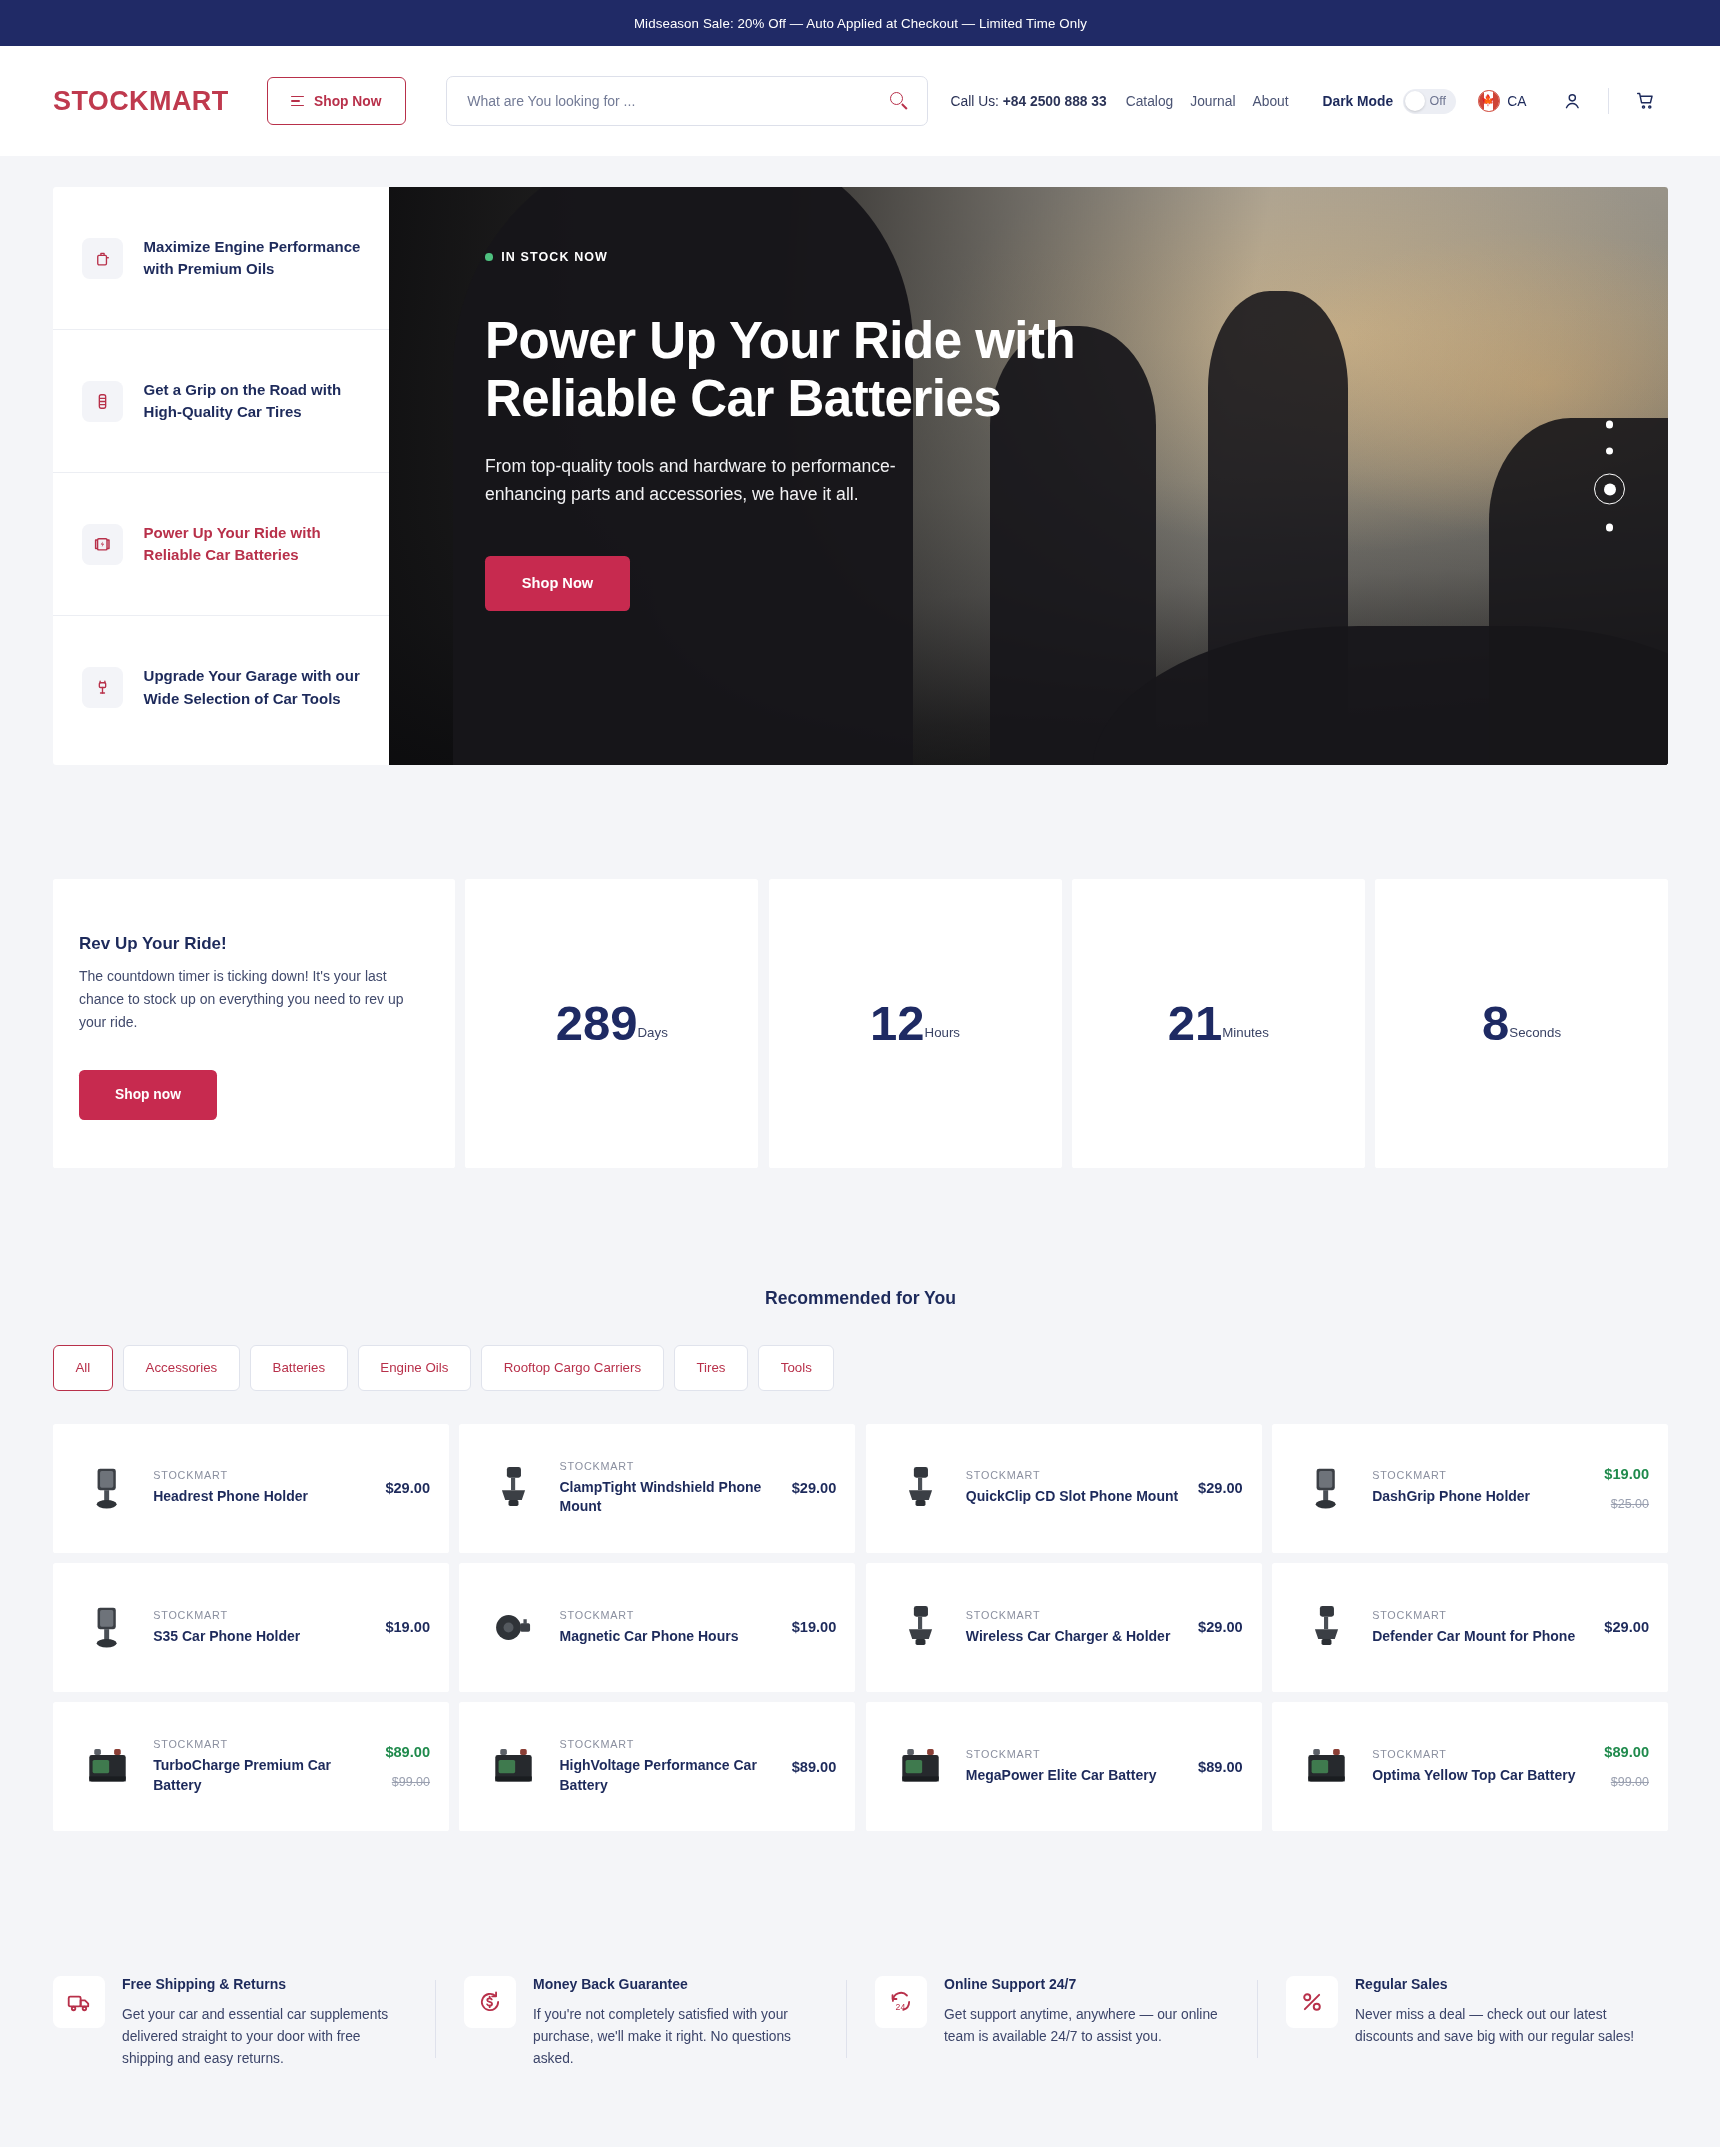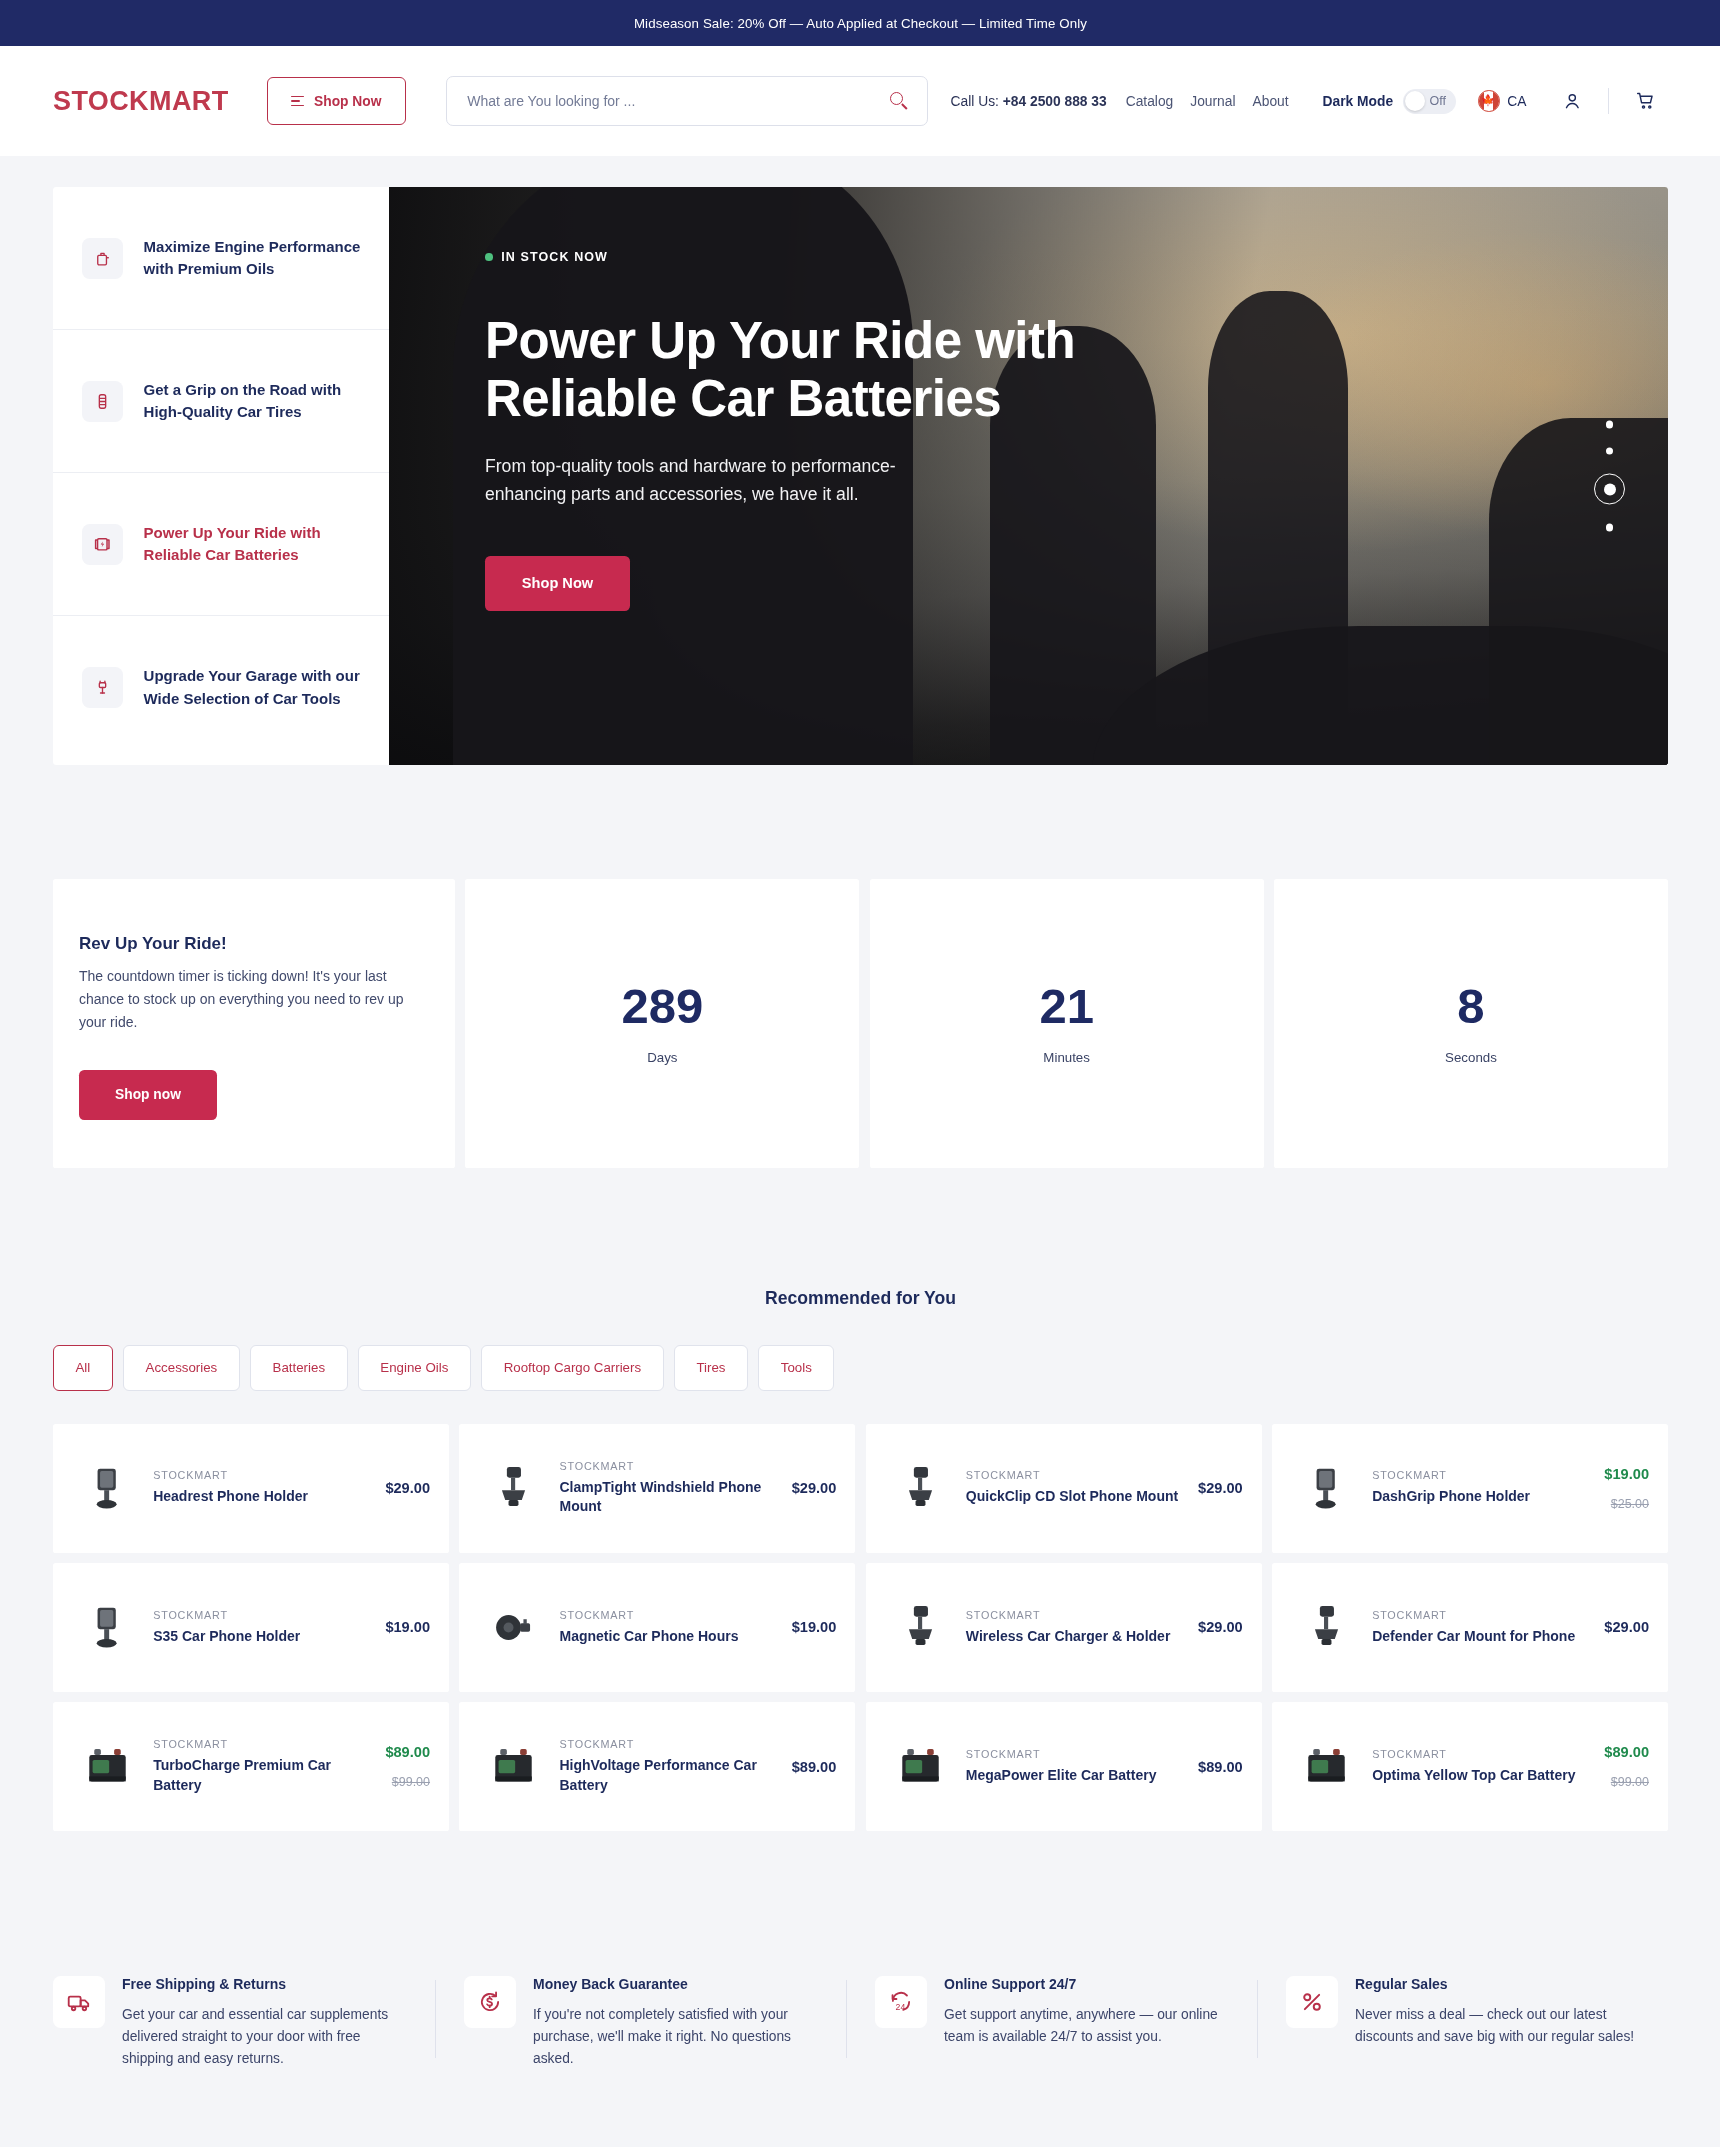--- a/index.html
+++ b/index.html
@@ -169,21 +169,21 @@
   .cd-promo { width:402px; background:#fff; border-radius:2.6px; padding:55px 43px 48px 26px; }
   .cd-promo h3 { font-size:17px; font-weight:700; margin-bottom:11.2px; }
   .cd-promo p { font-size:14px; line-height:1.63; color:#414a6c; }
   .cd-promo button {
     margin-top:36px; width:138px; height:50px; border:none; border-radius:5.2px;
     background:#c72a4f; color:#fff; font-size:13.8px; font-weight:600;
     font-family:"Liberation Sans", sans-serif; cursor:pointer;
   }
   .cd-cell {
     flex:1; background:#fff; border-radius:2.6px;
-    display:flex; flex-direction:column; align-items:center; justify-content:center;text-align:center;
+    display:flex; flex-direction:row; align-items:center; justify-content:center;text-align:center;
   }
   .cd-num { font-size:49px; font-weight:700; color:#1e2a63; line-height:1; }
   .cd-lab { font-size:13.3px; color:#3a4365; margin-top:19px; }
 
   
   .rec { padding:120px 53px 0; }
   .rec h2 { font-size:17.6px; font-weight:700; margin-bottom:36px;text-align:center; }
   .chips { display:flex; gap:10.3px; margin-bottom:33px; }
   .chip {
     height:46px; padding:0 21.5px; border-radius:6px;
@@ -373,20 +373,24 @@
   <div class="cd-promo">
     <h3>Rev Up Your Ride!</h3>
     <p>The countdown timer is ticking down! It's your last chance to stock up on everything you need to rev up your ride.</p>
     <button>Shop now</button>
   </div>
   <div class="cd-cell">
     <div class="cd-num">289</div>
     <div class="cd-lab">Days</div>
   </div>
   <div class="cd-cell">
+    <div class="cd-num">12</div>
+    <div class="cd-lab">Hours</div>
+  </div>
+  <div class="cd-cell">
     <div class="cd-num">21</div>
     <div class="cd-lab">Minutes</div>
   </div>
   <div class="cd-cell">
     <div class="cd-num">8</div>
     <div class="cd-lab">Seconds</div>
   </div>
 </div>
 
 <div class="rec">

